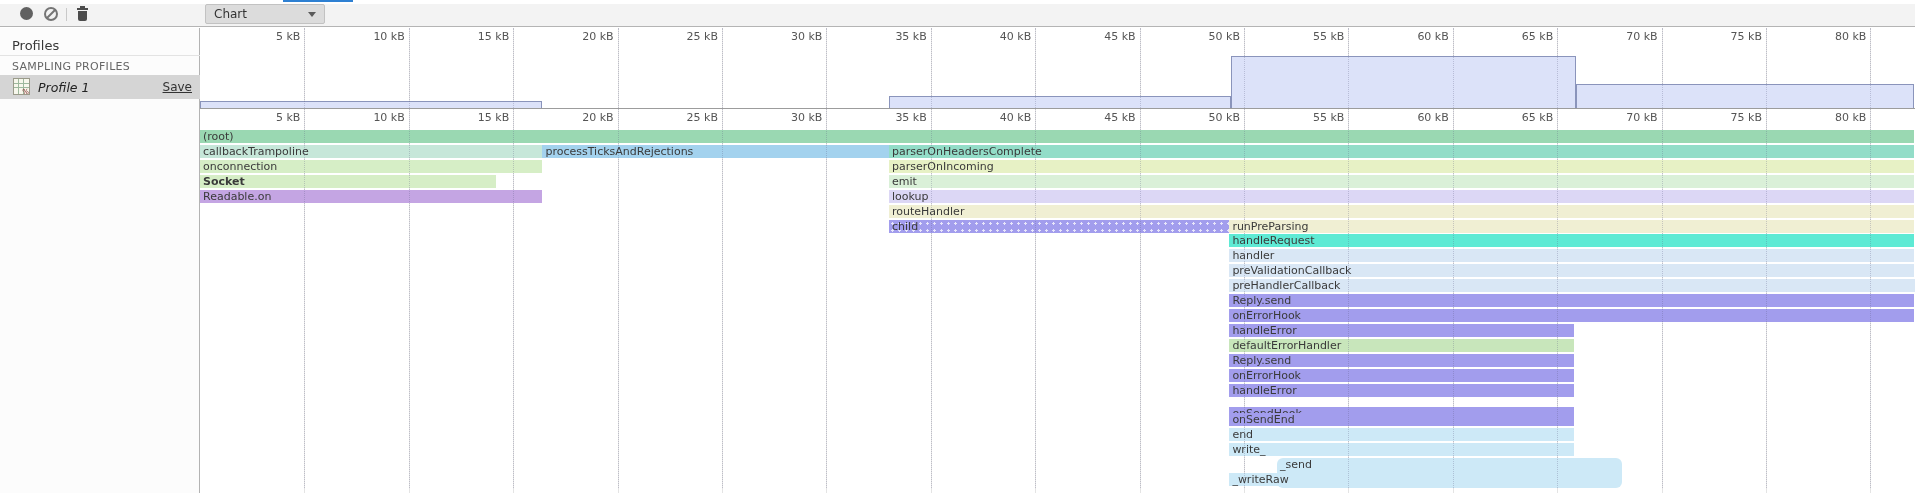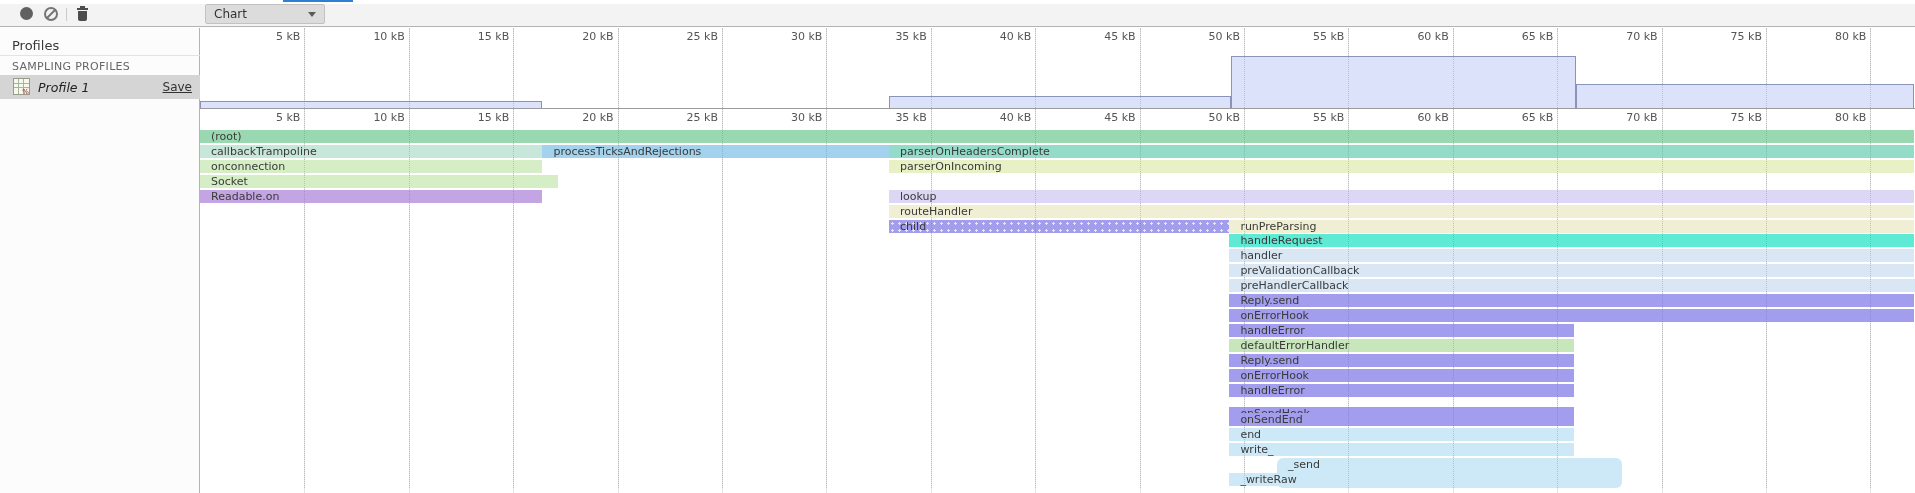--- a/index.html
+++ b/index.html
@@ -56,21 +56,21 @@
   #chart { position: absolute; left: 200px; top: 28px; width: 1715px; height: 465px; background: #fff; }
   .gridline { position: absolute; top: 0; width: 1px; height: 465px; background: #e4e4e4; z-index: 1; }
   .gridline-dotted { position: absolute; top: 0; width: 0; height: 460px;
     border-left: 1px dotted rgba(90,90,130,0.28); z-index: 4; }
   .ruler-label { position: absolute; width: 70px; text-align: right; font-size: 11px;
     color: #555; z-index: 5; }
   #overview-sep { position: absolute; left: 0; top: 80px; width: 1715px; height: 1px;
     background: #9c9c9c; z-index: 6; }
   .ov-step { position: absolute; z-index: 2; border-style: solid; border-width: 1px 1px 0 1px; cursor: ew-resize; }
   .flame-bar { position: absolute; height: 13px; z-index: 3; font-size: 11px; color: #3a3a3a;
-    line-height: 13px; padding-left: 11px; white-space: nowrap; overflow: hidden; cursor: pointer; }
+    line-height: 13px; padding-left: 3px; white-space: nowrap; overflow: hidden; cursor: pointer; }
   .flame-bar.dotted { background-image: radial-gradient(circle, rgba(255,255,255,0.75) 1px, transparent 1.2px) !important;
     background-size: 7px 7px !important; }
 </style>
 </head>
 <body>
 
 <div id="app">
 
   <div id="topbar">
     <div class="bar-fill"></div>
@@ -159,21 +159,22 @@
       <div class="ov-step" style="left: 0px; width: 342.432px; top: 73px; height: 7px; background: rgb(220, 226, 249); border-color: rgb(138, 148, 187);"></div>
       <div class="ov-step" style="left: 689.04px; width: 342.432px; top: 68px; height: 12px; background: rgb(220, 226, 249); border-color: rgb(138, 148, 187);"></div>
       <div class="ov-step" style="left: 1031.47px; width: 344.52px; top: 28px; height: 52px; background: rgb(220, 226, 249); border-color: rgb(138, 148, 187);"></div>
       <div class="ov-step" style="left: 1375.99px; width: 338.256px; top: 56px; height: 24px; background: rgb(220, 226, 249); border-color: rgb(138, 148, 187);"></div>
       <div class="flame-bar" style="left: 0px; width: 1714.25px; top: 102px; height: 13px; background: rgb(154, 216, 178);"><span>(root)</span></div>
       <div class="flame-bar" style="left: 0px; width: 342.432px; top: 116.92px; height: 13px; background: rgb(198, 231, 217);"><span>callbackTrampoline</span></div>
       <div class="flame-bar" style="left: 342.432px; width: 346.608px; top: 116.92px; height: 13px; background: rgb(163, 210, 238);"><span>processTicksAndRejections</span></div>
       <div class="flame-bar" style="left: 689.04px; width: 1025.21px; top: 116.92px; height: 13px; background: rgb(147, 221, 200);"><span>parserOnHeadersComplete</span></div>
       <div class="flame-bar" style="left: 0px; width: 342.432px; top: 131.84px; height: 13px; background: rgb(214, 238, 198);"><span>onconnection</span></div>
       <div class="flame-bar" style="left: 689.04px; width: 1025.21px; top: 131.84px; height: 13px; background: rgb(231, 241, 197);"><span>parserOnIncoming</span></div>
-      <div class="flame-bar" style="left: 0px; width: 358px; top: 146.76px; height: 13px; background: rgb(214, 238, 198);"><span>Socket</span></div>
+      <div class="flame-bar" style="left: 0px; width: 296px; top: 146.76px; height: 13px; background: rgb(214, 238, 198); font-weight: bold;"><span>Socket</span></div>
+      <div class="flame-bar" style="left: 689.04px; width: 1025.21px; top: 146.76px; height: 13px; background: rgb(218, 240, 216);"><span>emit</span></div>
       <div class="flame-bar" style="left: 0px; width: 342.432px; top: 161.68px; height: 13px; background: rgb(196, 165, 227);"><span>Readable.on</span></div>
       <div class="flame-bar" style="left: 689.04px; width: 1025.21px; top: 161.68px; height: 13px; background: rgb(220, 215, 245);"><span>lookup</span></div>
       <div class="flame-bar" style="left: 689.04px; width: 1025.21px; top: 176.6px; height: 13px; background: rgb(240, 239, 211);"><span>routeHandler</span></div>
       <div class="flame-bar dotted" style="left: 689.04px; width: 340.344px; top: 191.52px; height: 13px; background: rgb(162, 157, 237);"><span>child</span></div>
       <div class="flame-bar" style="left: 1029.38px; width: 684.864px; top: 191.52px; height: 13px; background: rgb(240, 239, 211);"><span>runPreParsing</span></div>
       <div class="flame-bar" style="left: 1029.38px; width: 684.864px; top: 206.44px; height: 13px; background: #5eead4;"><span>handleRequest</span></div>
       <div class="flame-bar" style="left: 1029.38px; width: 684.864px; top: 221.36px; height: 13px; background: rgb(217, 231, 245);"><span>handler</span></div>
       <div class="flame-bar" style="left: 1029.38px; width: 684.864px; top: 236.28px; height: 13px; background: rgb(217, 231, 245);"><span>preValidationCallback</span></div>
       <div class="flame-bar" style="left: 1029.38px; width: 712px; top: 251.2px; height: 13px; background: rgb(217, 231, 245);"><span>preHandlerCallback</span></div>
       <div class="flame-bar" style="left: 1029.38px; width: 684.864px; top: 266.12px; height: 13px; background: rgb(162, 157, 237);"><span>Reply.send</span></div>

